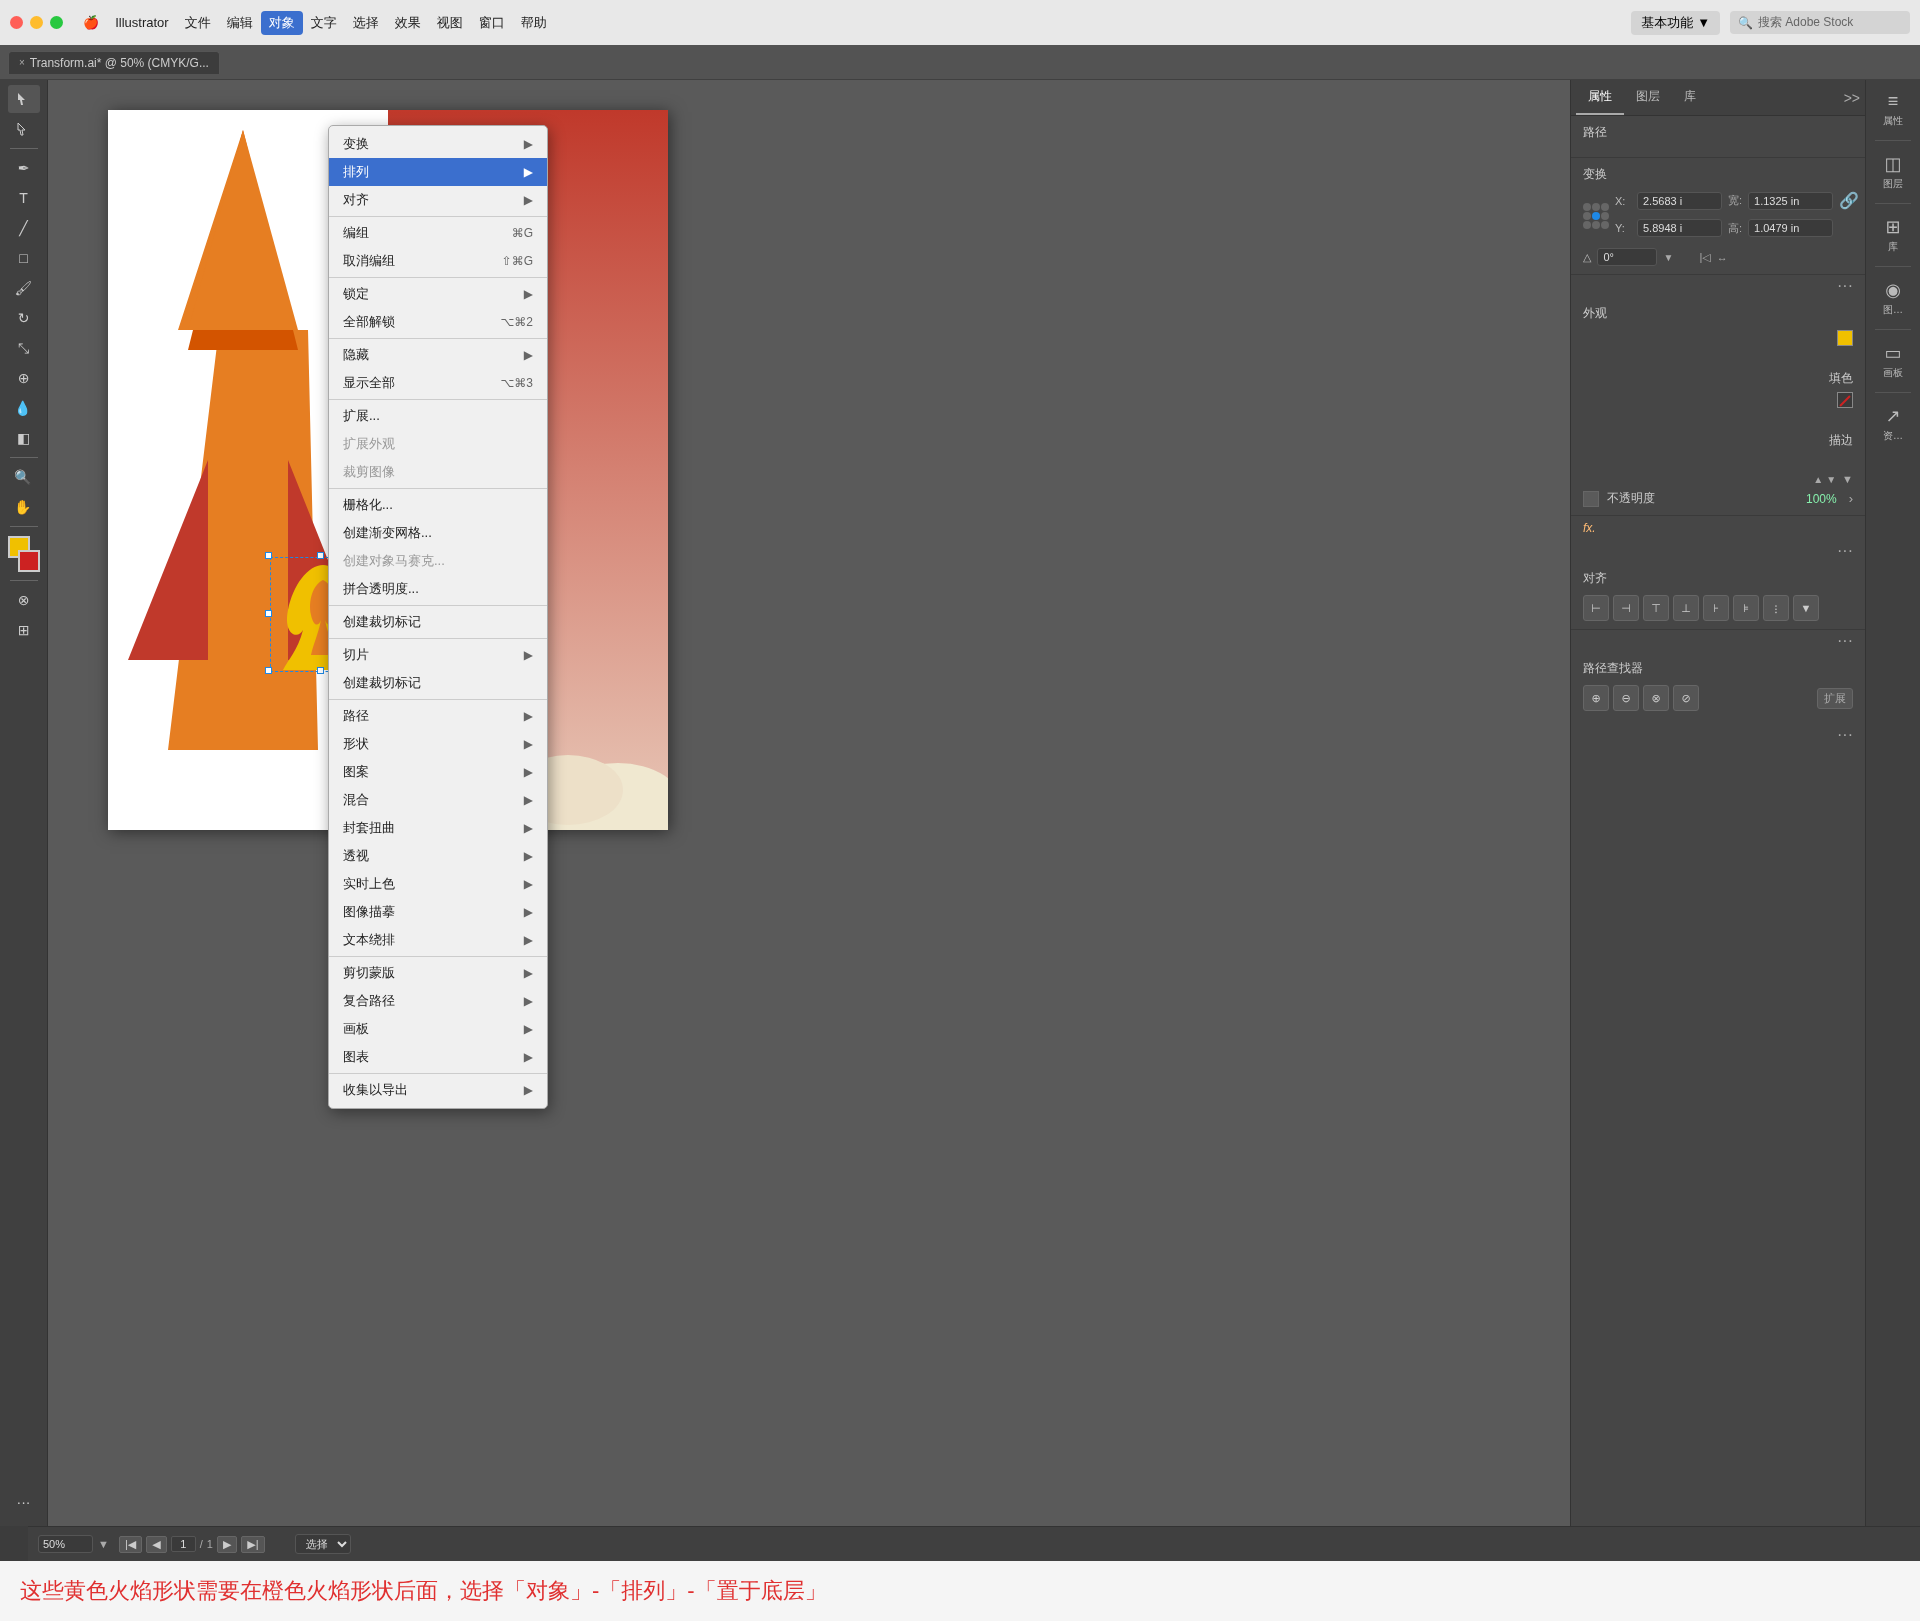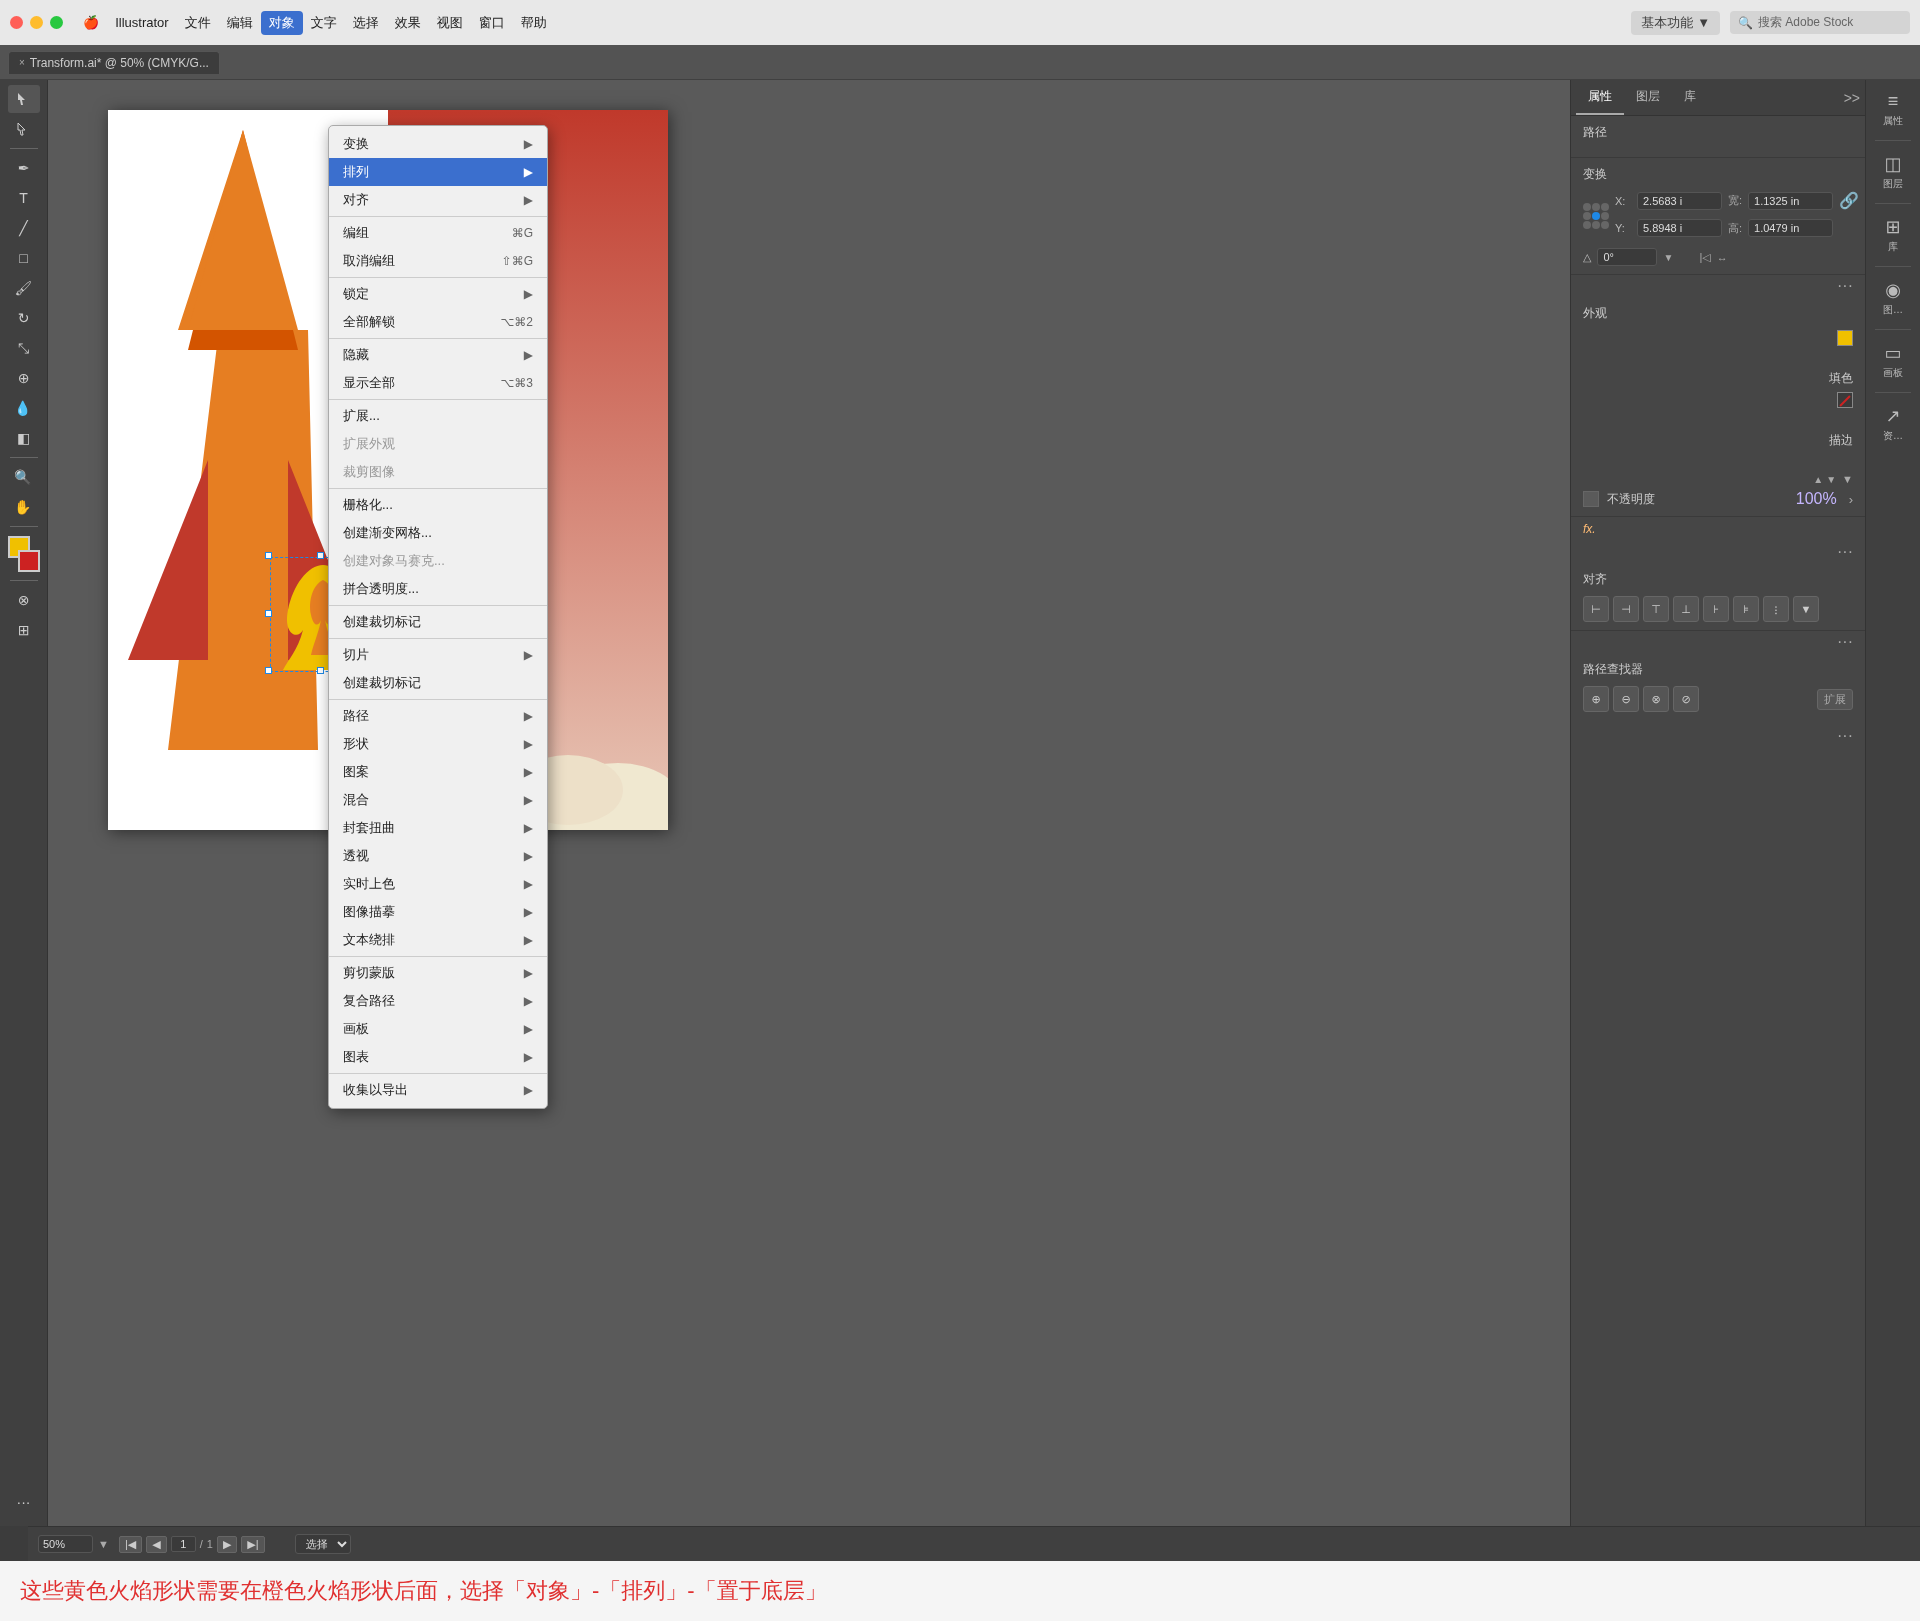--- a/index.html
+++ b/index.html
@@ -39,21 +39,21 @@
       margin-left: auto;
       display: flex;
       align-items: center;
       gap: 10px;
     }
     .workspace-selector {
       display: flex;
       align-items: center;
       gap: 4px;
       font-size: 13px;
-      color: #404040;
+      color: #000000;
       background: #d4d4d4;
       padding: 3px 10px;
       border-radius: 4px;
     }
     .search-box {
       display: flex;
       align-items: center;
       background: #d4d4d4;
       border-radius: 4px;
       padding: 3px 8px;
@@ -254,22 +254,22 @@
       border: 1px solid #888;
     }
     .opacity-row {
       display: flex;
       align-items: center;
       gap: 8px;
       font-size: 12px;
       color: #ccc;
     }
     .opacity-val {
-      font-size: 16px;
-      color: #c4b5fd;
+      font-size: 12px;
+      color: #86efac;
     }
 
     .fx-label {
       font-size: 12px;
       color: #fdba74;
       font-style: italic;
       padding: 5px 12px;
     }
 
     .align-section {

